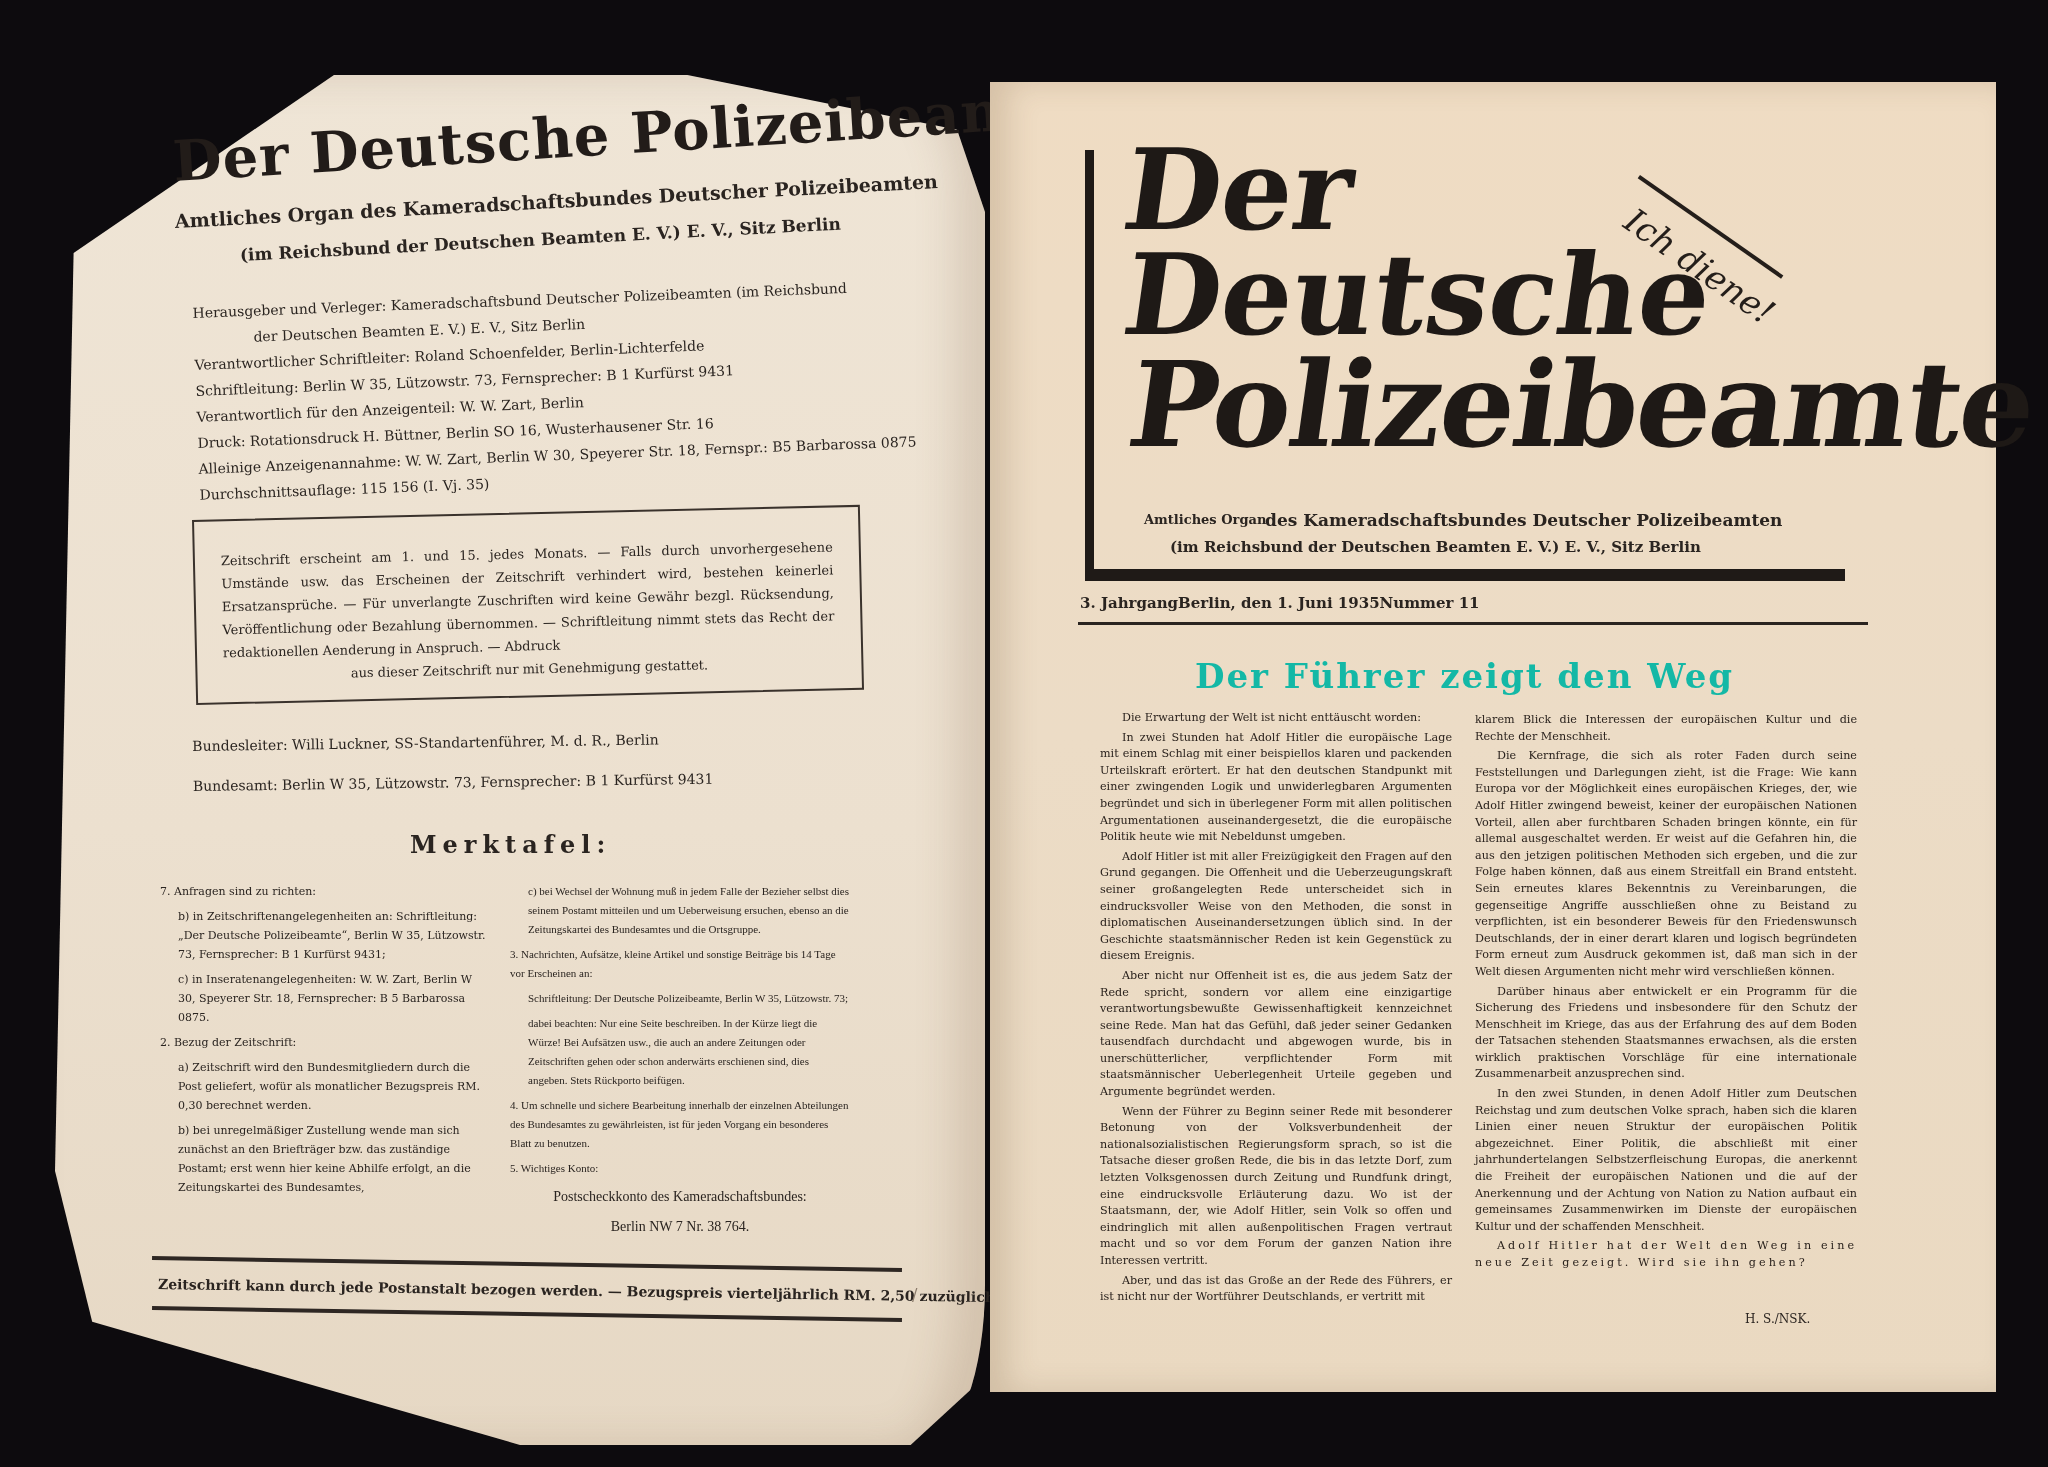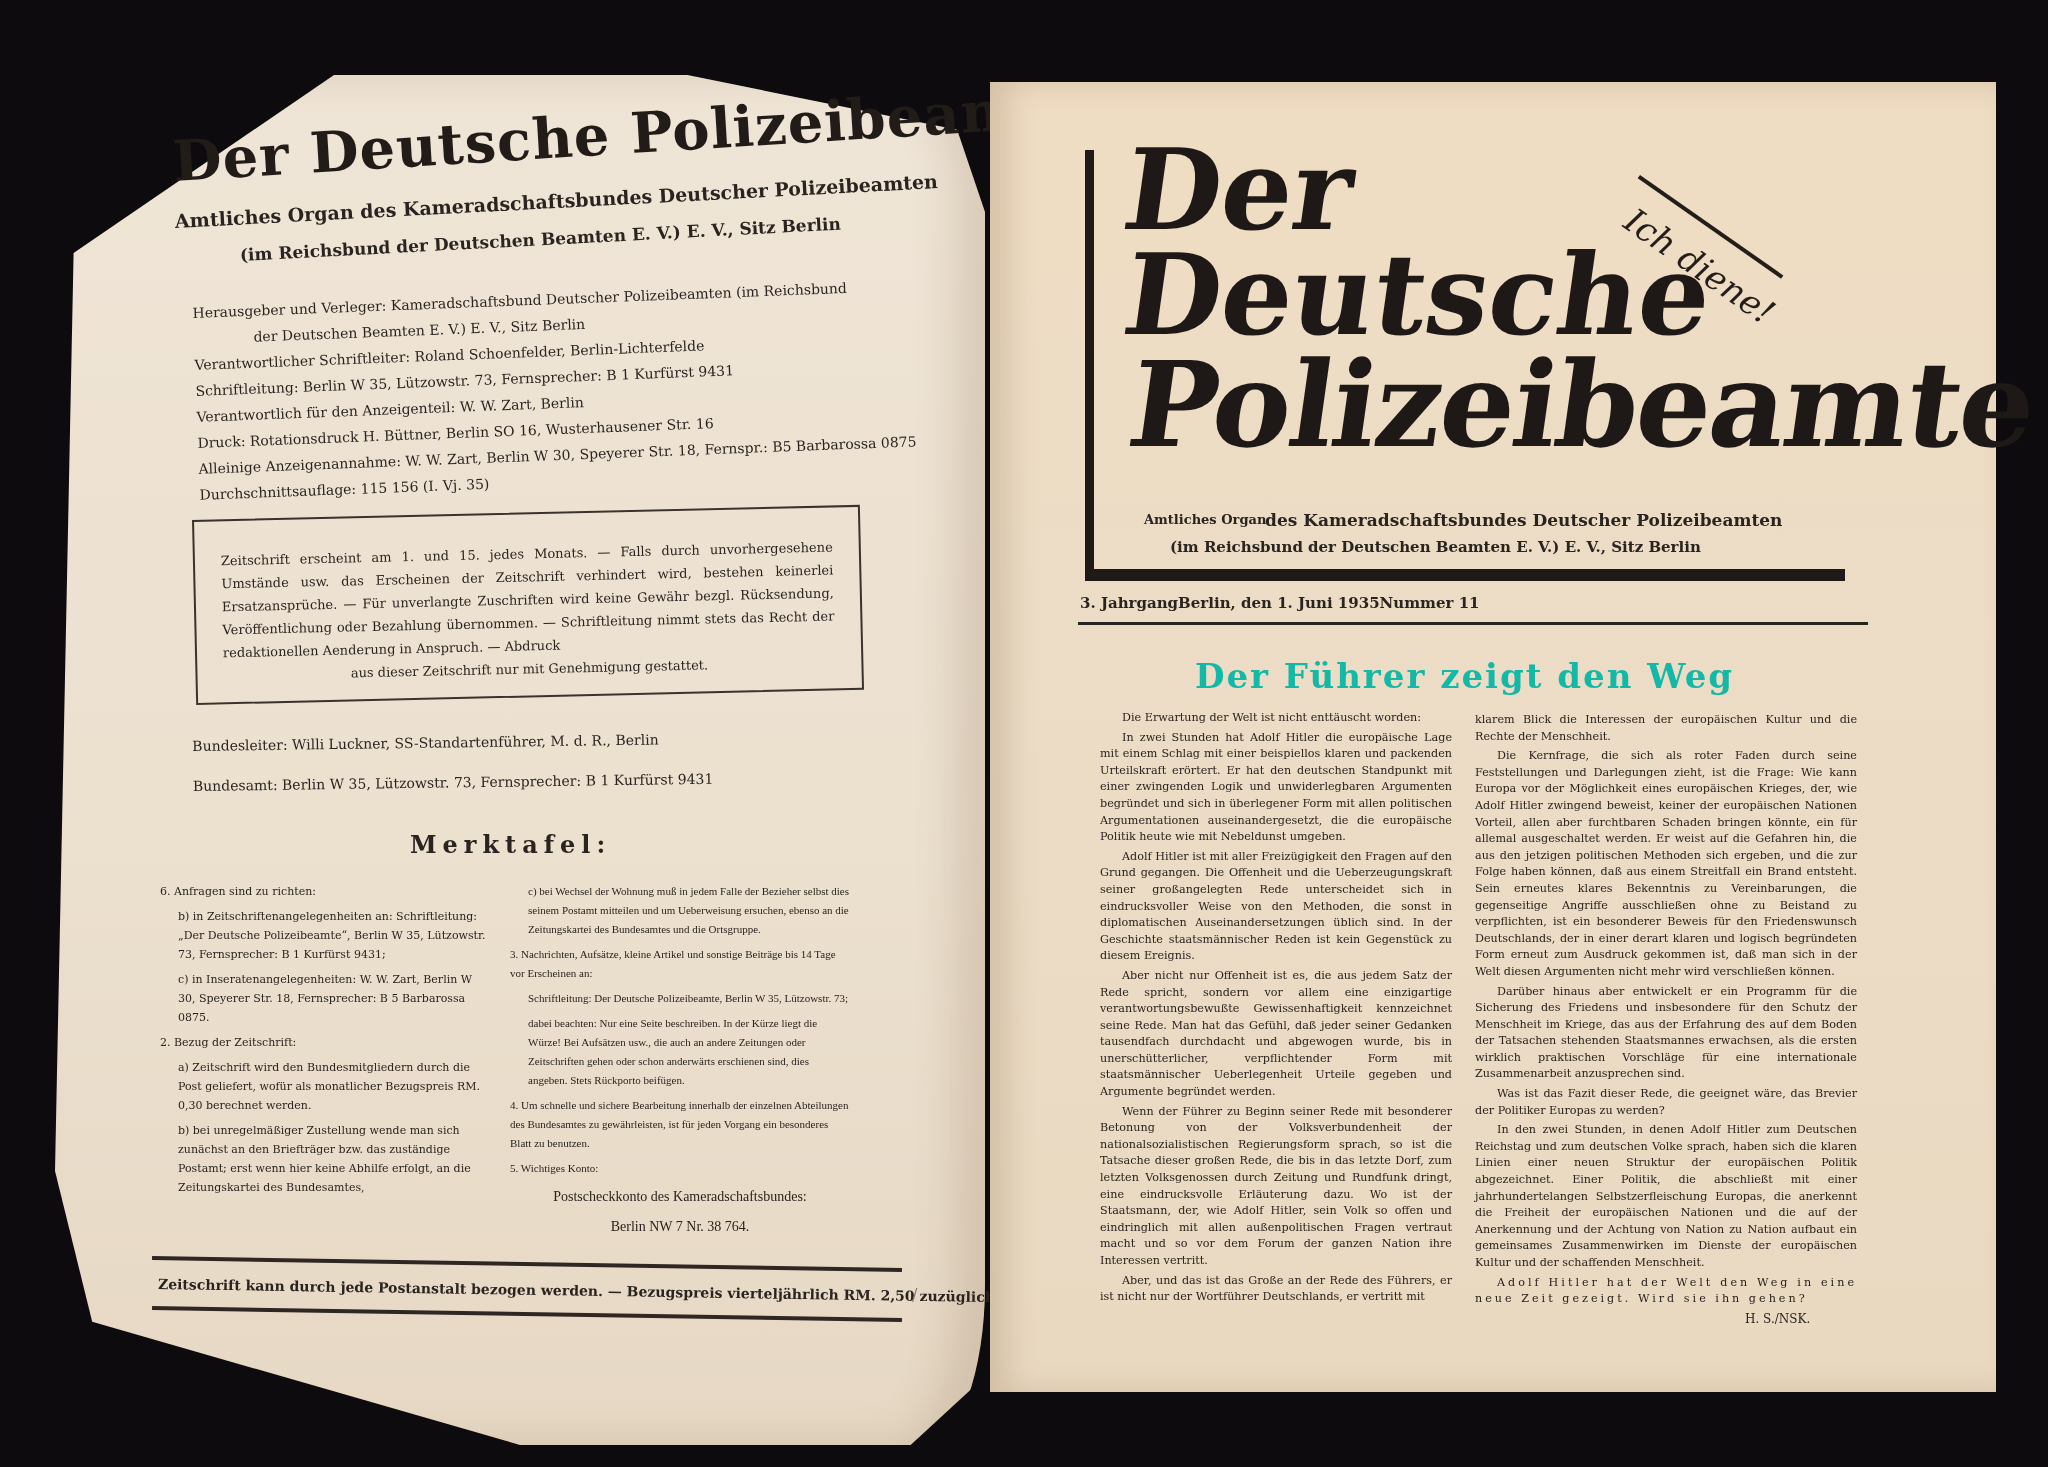--- a/index.html
+++ b/index.html
@@ -102,21 +102,21 @@
 </div>
 
 <div class="abs" id="lp-officials">
   <div>Bundesleiter: Willi Luckner, SS-Standartenführer, M. d. R., Berlin</div>
   <div>Bundesamt: Berlin W 35, Lützowstr. 73, Fernsprecher: B 1 Kurfürst 9431</div>
 </div>
 
 <div class="abs frak" id="lp-merk-title">Merktafel:</div>
 
 <div class="merk-col" id="merk-left">
-  <div class="item">6. Anfragen sind zu richten:</div>
+  <div class="item">7. Anfragen sind zu richten:</div>
   <div class="item sub">b) in Zeitschriftenangelegenheiten an: Schriftleitung: „Der Deutsche Polizeibeamte“, Berlin W 35, Lützowstr. 73, Fernsprecher: B 1 Kurfürst 9431;</div>
   <div class="item sub">c) in Inseratenangelegenheiten: W. W. Zart, Berlin W 30, Speyerer Str. 18, Fernsprecher: B 5 Barbarossa 0875.</div>
   <div class="item">2. Bezug der Zeitschrift:</div>
   <div class="item sub">a) Zeitschrift wird den Bundesmitgliedern durch die Post geliefert, wofür als monatlicher Bezugspreis RM. 0,30 berechnet werden.</div>
   <div class="item sub">b) bei unregelmäßiger Zustellung wende man sich zunächst an den Briefträger bzw. das zuständige Postamt; erst wenn hier keine Abhilfe erfolgt, an die Zeitungskartei des Bundesamtes,</div>
 </div>
 
 <div class="merk-col" id="merk-right">
   <div class="item sub">c) bei Wechsel der Wohnung muß in jedem Falle der Bezieher selbst dies seinem Postamt mitteilen und um Ueberweisung ersuchen, ebenso an die Zeitungskartei des Bundesamtes und die Ortsgruppe.</div>
   <div class="item">3. Nachrichten, Aufsätze, kleine Artikel und sonstige Beiträge bis 14 Tage vor Erscheinen an:</div>
@@ -161,18 +161,17 @@
   <p>Adolf Hitler ist mit aller Freizügigkeit den Fragen auf den Grund gegangen. Die Offenheit und die Ueberzeugungskraft seiner großangelegten Rede unterscheidet sich in eindrucksvoller Weise von den Methoden, die sonst in diplomatischen Auseinandersetzungen üblich sind. In der Geschichte staatsmännischer Reden ist kein Gegenstück zu diesem Ereignis.</p>
   <p>Aber nicht nur Offenheit ist es, die aus jedem Satz der Rede spricht, sondern vor allem eine einzigartige verantwortungsbewußte Gewissenhaftigkeit kennzeichnet seine Rede. Man hat das Gefühl, daß jeder seiner Gedanken tausendfach durchdacht und abgewogen wurde, bis in unerschütterlicher, verpflichtender Form mit staatsmännischer Ueberlegenheit Urteile gegeben und Argumente begründet werden.</p>
   <p>Wenn der Führer zu Beginn seiner Rede mit besonderer Betonung von der Volksverbundenheit der nationalsozialistischen Regierungsform sprach, so ist die Tatsache dieser großen Rede, die bis in das letzte Dorf, zum letzten Volksgenossen durch Zeitung und Rundfunk dringt, eine eindrucksvolle Erläuterung dazu. Wo ist der Staatsmann, der, wie Adolf Hitler, sein Volk so offen und eindringlich mit allen außenpolitischen Fragen vertraut macht und so vor dem Forum der ganzen Nation ihre Interessen vertritt.</p>
   <p>Aber, und das ist das Große an der Rede des Führers, er ist nicht nur der Wortführer Deutschlands, er vertritt mit</p>
 </div>
 
 <div class="rp-col" id="rp-col-right">
   <p class="noind">klarem Blick die Interessen der europäischen Kultur und die Rechte der Menschheit.</p>
   <p>Die Kernfrage, die sich als roter Faden durch seine Feststellungen und Darlegungen zieht, ist die Frage: Wie kann Europa vor der Möglichkeit eines europäischen Krieges, der, wie Adolf Hitler zwingend beweist, keiner der europäischen Nationen Vorteil, allen aber furchtbaren Schaden bringen könnte, ein für allemal ausgeschaltet werden. Er weist auf die Gefahren hin, die aus den jetzigen politischen Methoden sich ergeben, und die zur Folge haben können, daß aus einem Streitfall ein Brand entsteht. Sein erneutes klares Bekenntnis zu Vereinbarungen, die gegenseitige Angriffe ausschließen ohne zu Beistand zu verpflichten, ist ein besonderer Beweis für den Friedenswunsch Deutschlands, der in einer derart klaren und logisch begründeten Form erneut zum Ausdruck gekommen ist, daß man sich in der Welt diesen Argumenten nicht mehr wird verschließen können.</p>
   <p>Darüber hinaus aber entwickelt er ein Programm für die Sicherung des Friedens und insbesondere für den Schutz der Menschheit im Kriege, das aus der Erfahrung des auf dem Boden der Tatsachen stehenden Staatsmannes erwachsen, als die ersten wirklich praktischen Vorschläge für eine internationale Zusammenarbeit anzusprechen sind.</p>
-  <p>Was ist das Fazit dieser Rede, die geeignet wäre, das Brevier der Politiker Europas zu werden?</p>
   <p>In den zwei Stunden, in denen Adolf Hitler zum Deutschen Reichstag und zum deutschen Volke sprach, haben sich die klaren Linien einer neuen Struktur der europäischen Politik abgezeichnet. Einer Politik, die abschließt mit einer jahrhundertelangen Selbstzerfleischung Europas, die anerkennt die Freiheit der europäischen Nationen und die auf der Anerkennung und der Achtung von Nation zu Nation aufbaut ein gemeinsames Zusammenwirken im Dienste der europäischen Kultur und der schaffenden Menschheit.</p>
   <p class="spaced">Adolf Hitler hat der Welt den Weg in eine neue Zeit gezeigt. Wird sie ihn gehen?</p>
 </div>
 
 <div class="abs" id="rp-signature">H. S./NSK.</div>
 
 </body></html>

